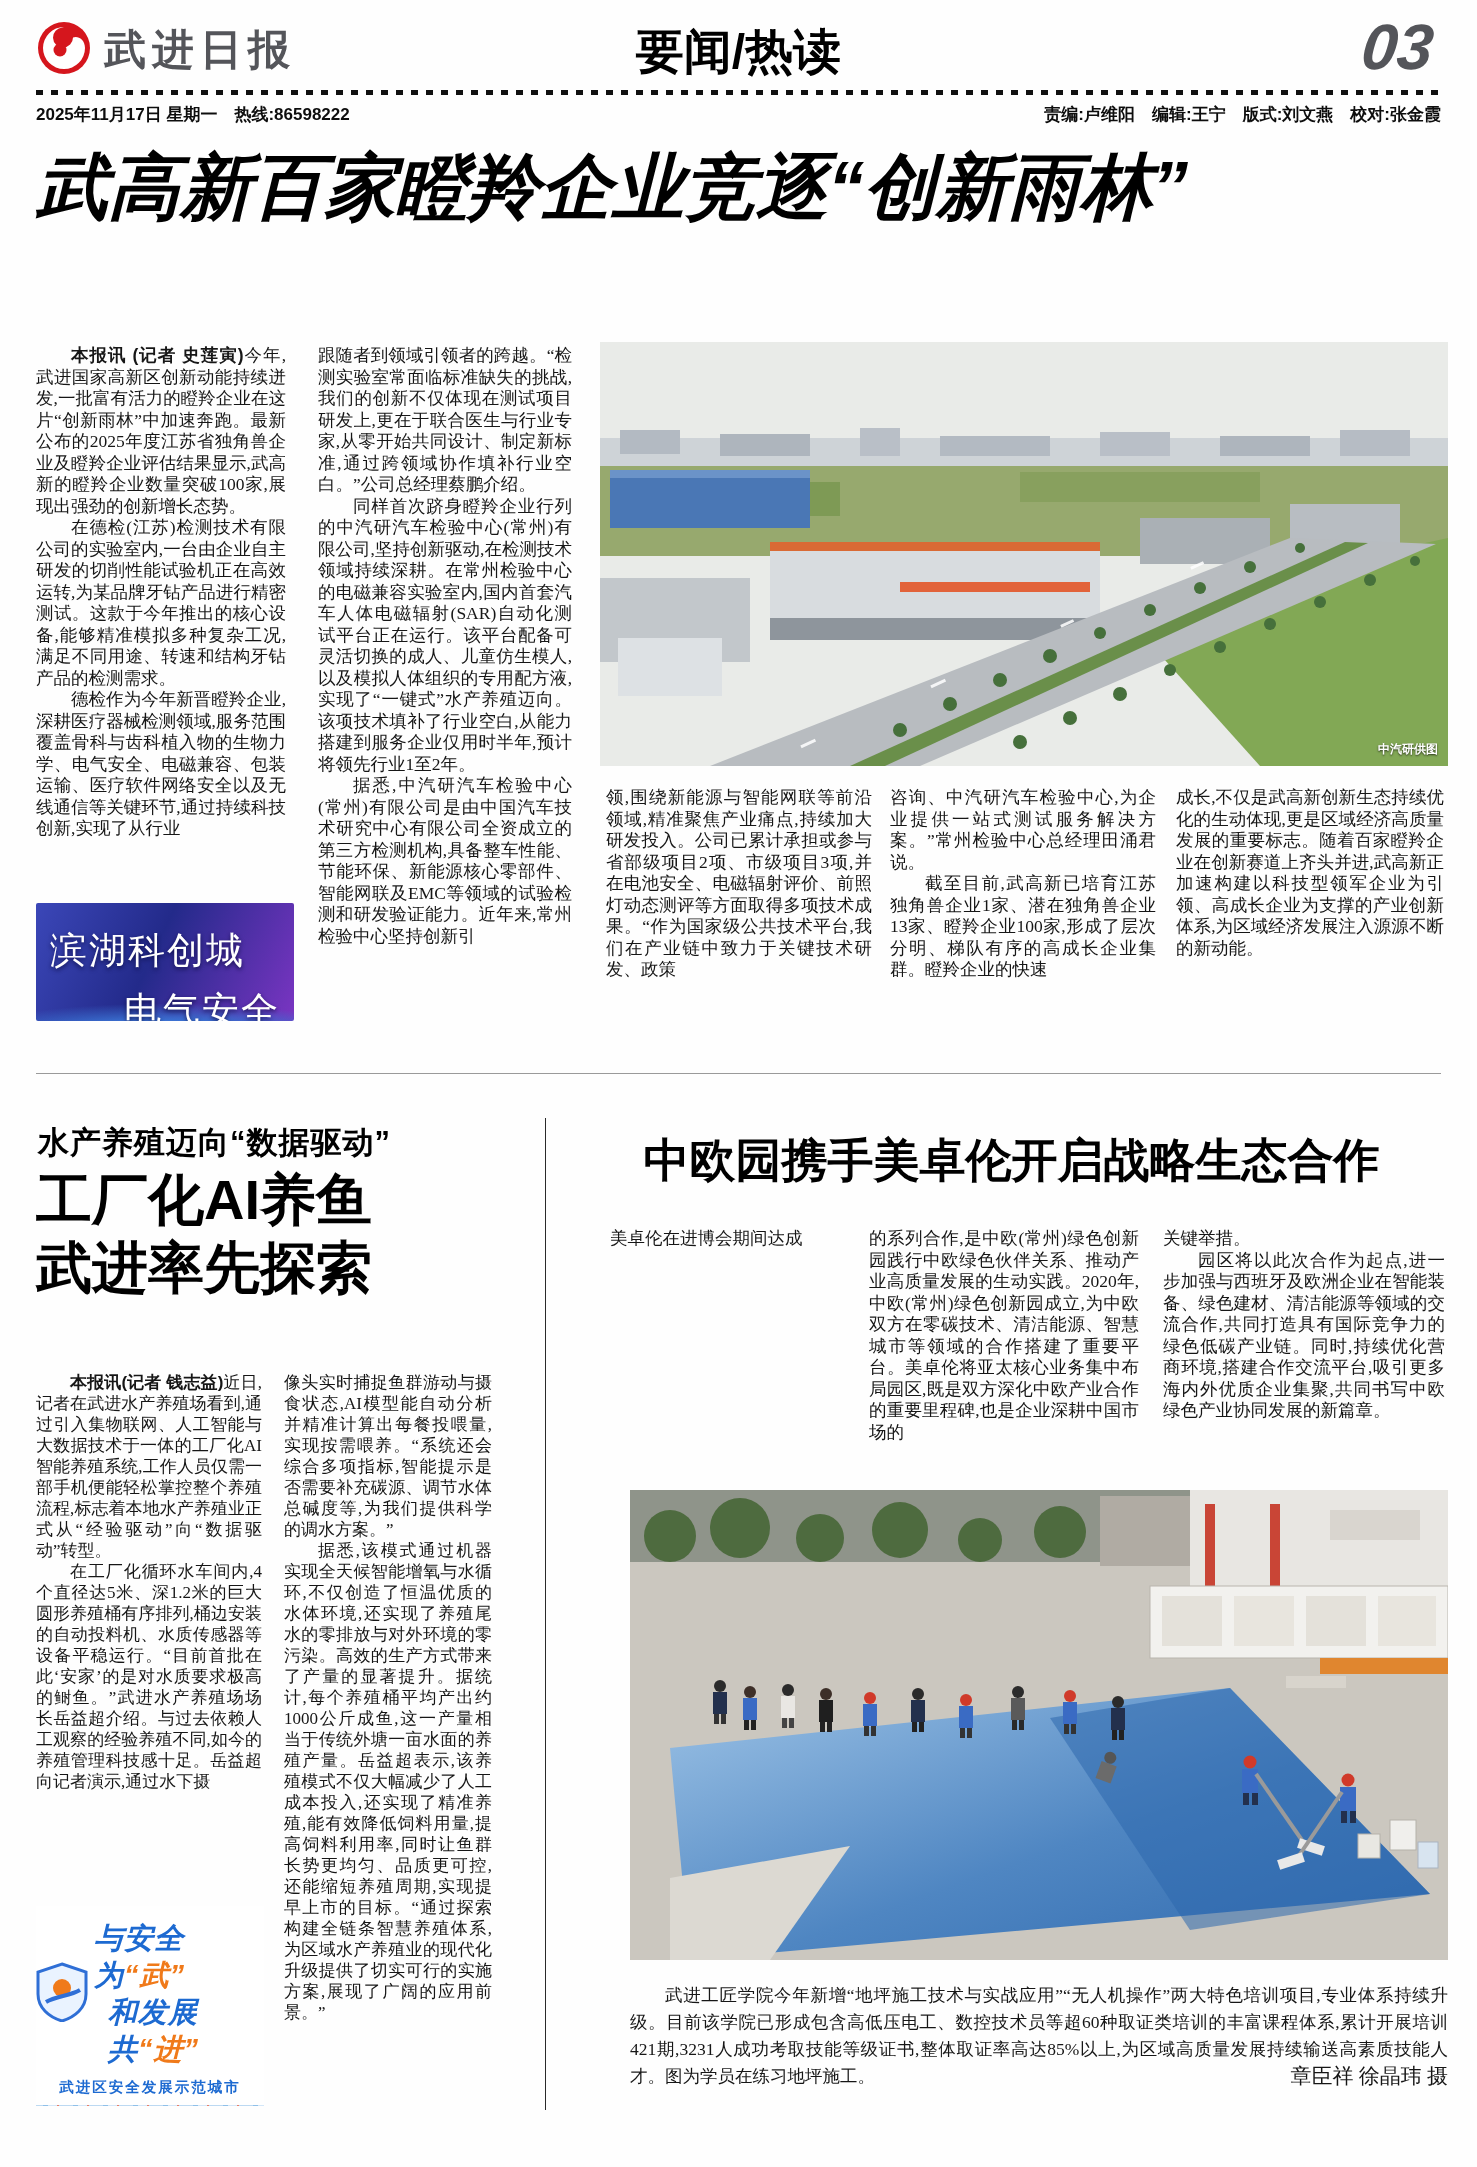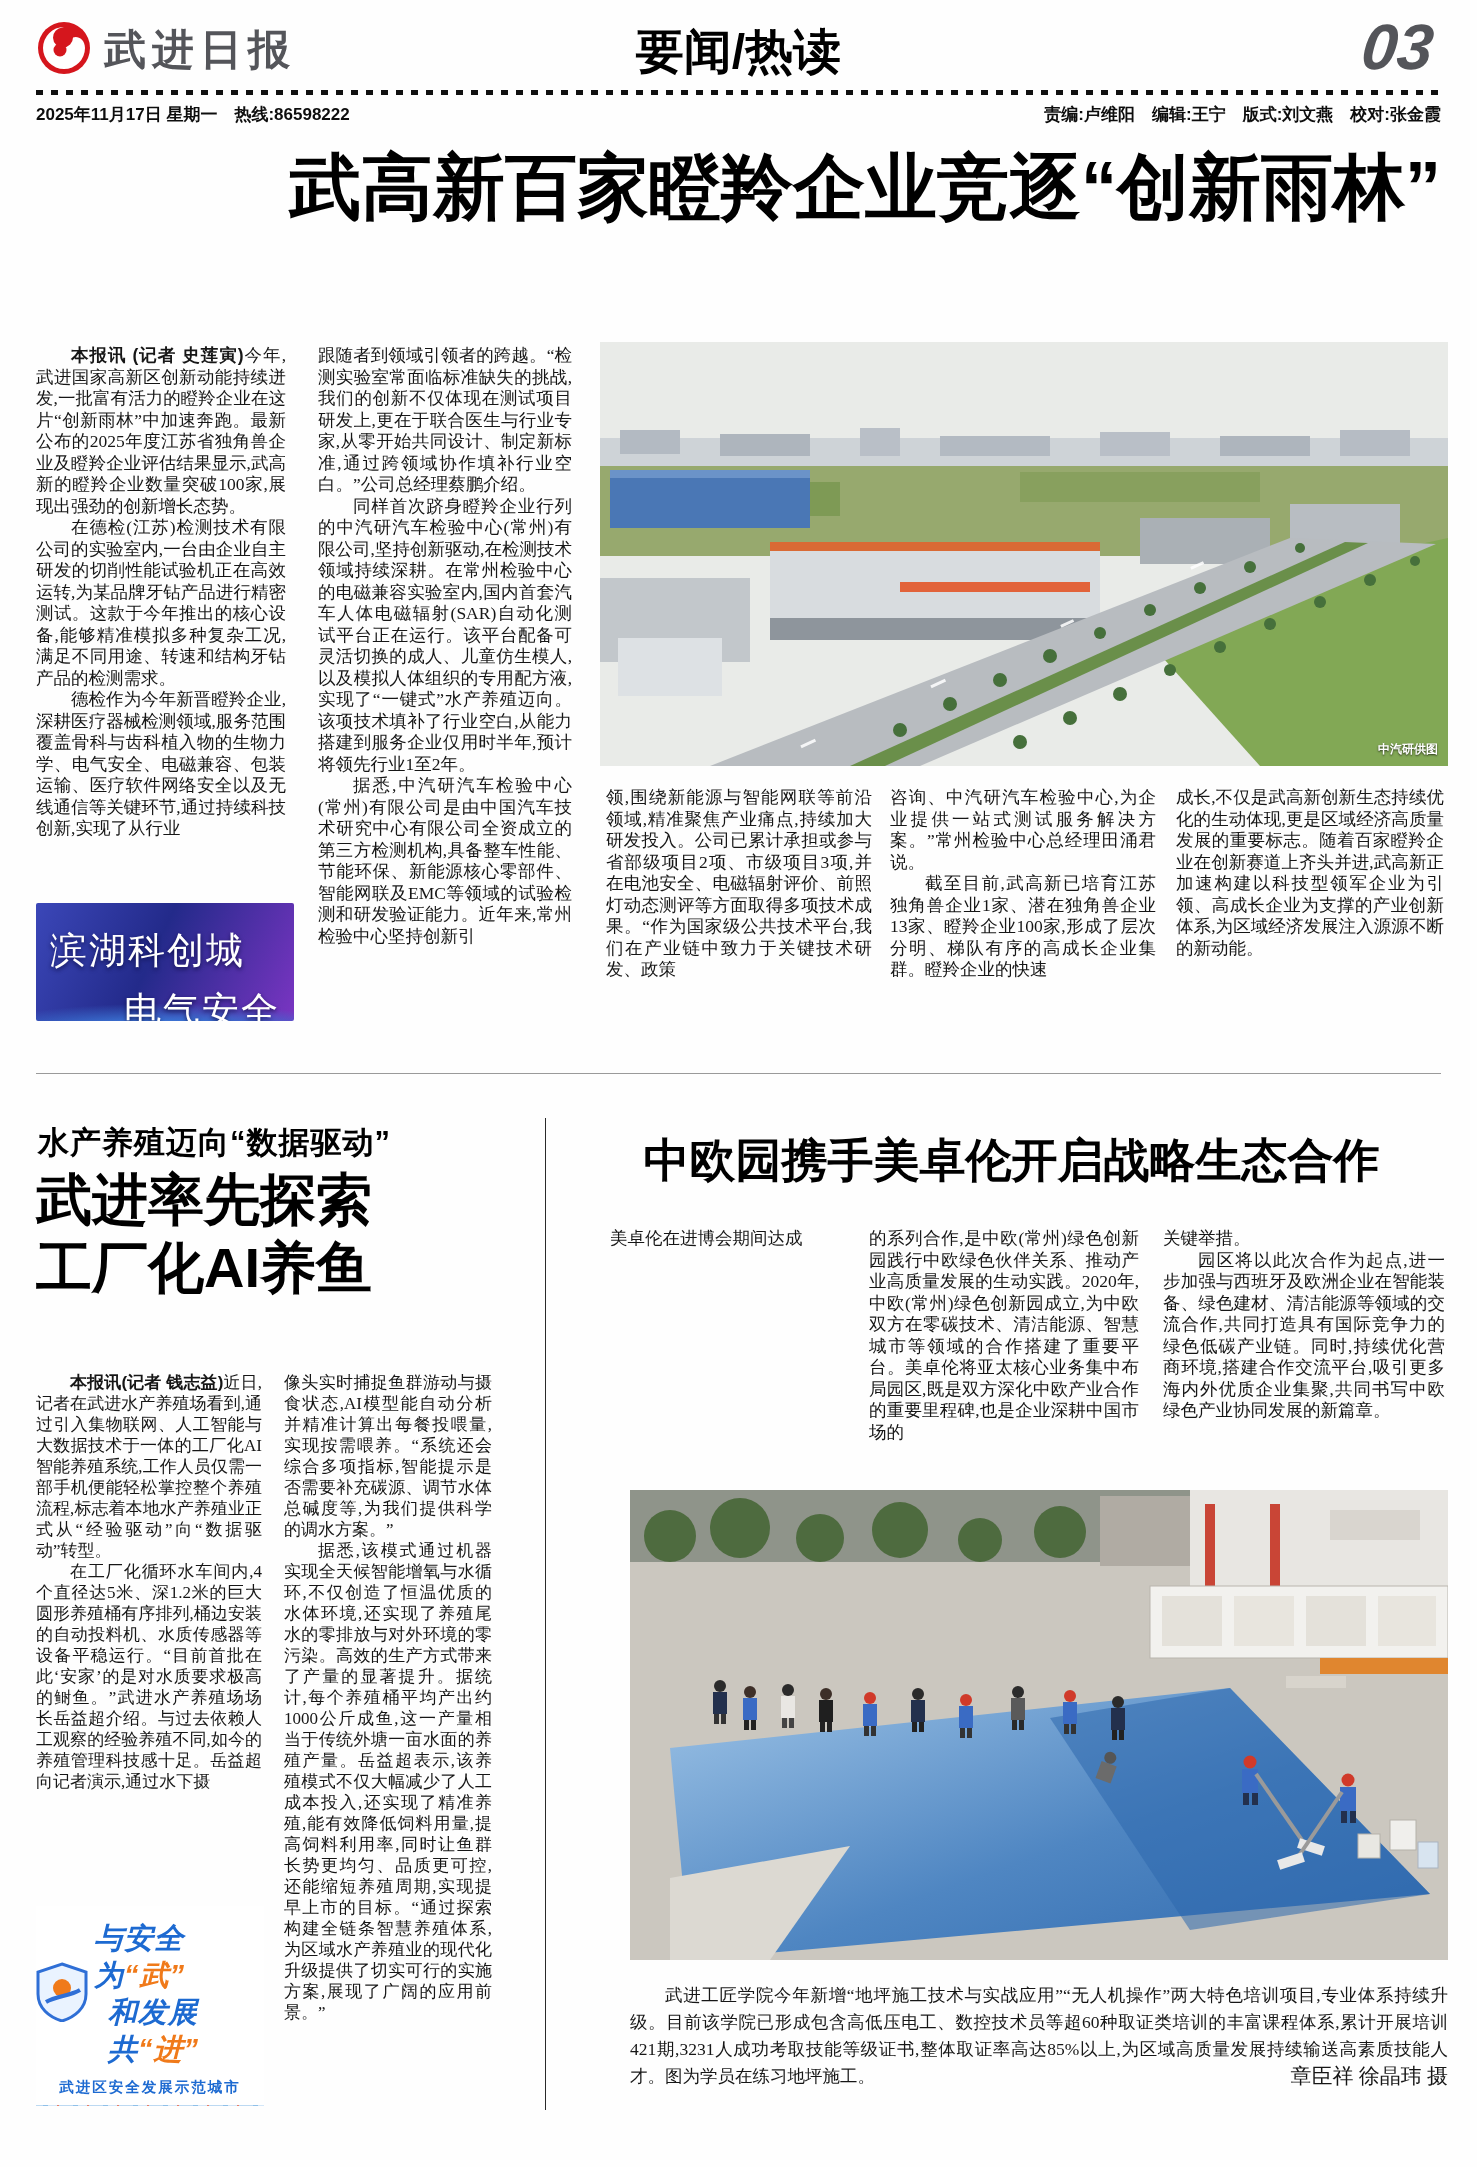--- a/index.html
+++ b/index.html
@@ -10,22 +10,22 @@
   .logo-name{font-family:"Liberation Serif","DejaVu Serif",serif;font-weight:700;font-size:42px;color:#54555a;letter-spacing:6px;}
   .section-title{position:absolute;top:20px;left:0;right:0;text-align:center;font-size:48px;color:#000;}
   .st-light{font-weight:600;}
   .st-heavy{font-weight:900;}
   .page-no{position:absolute;right:44px;top:10px;font-size:64px;font-weight:900;font-style:italic;color:#54555a;transform:skewX(-6deg);}
   .dotted{position:absolute;left:36px;right:36px;top:90px;height:5px;
           background:repeating-linear-gradient(90deg,#101010 0 7px,transparent 7px 15px);}
   .meta{position:absolute;left:36px;right:36px;top:103px;display:flex;justify-content:space-between;
         font-weight:700;font-size:17px;color:#0d0d0d;}
   
-  .headline1{position:absolute;left:36px;right:36px;top:140px;text-align:right;white-space:nowrap;
-             font-size:72px;font-weight:900;color:#000;letter-spacing:0;}
+  .headline1{position:absolute;left:36px;right:36px;top:140px;text-align:left;white-space:nowrap;
+             font-size:72px;font-weight:900;color:#000;letter-spacing:0;font-style:italic;}
   
   .col{position:absolute;text-align:justify;font-family:"Liberation Serif","DejaVu Serif",serif;
        font-size:17.5px;line-height:21.5px;color:#161616;}
   .col p{margin:0;text-indent:2em;}
   .col p.cont{text-indent:0;}
   .byline{font-weight:700;font-family:"Liberation Sans","DejaVu Sans",sans-serif;}
   .lead-p{margin:0;text-indent:2em;}
   .col-fish{font-size:17px;line-height:21px;}
   
   .photo1{position:absolute;left:600px;top:342px;width:848px;height:424px;}
@@ -178,22 +178,22 @@
   <div class="banner">
     <div class="banner-l1">滨湖科创城</div>
     <div class="banner-l2">电气安全</div>
   </div>
 
   <div class="rule2"></div>
   <div class="vrule"></div>
 
   <div class="fish-kicker">水产养殖迈向“数据驱动”</div>
   <div class="fish-headline">
+    <div>工厂化AI养鱼</div>
     <div>武进率先探索</div>
-    <div>工厂化AI养鱼</div>
   </div>
 
   <div class="col col-fish" style="left:36px;top:1372px;width:226px;">
     <p class="lead-p"><b class="byline">本报讯(记者 钱志益)</b><span>近日,记者在武进水产养殖场看到,通过引入集物联网、人工智能与大数据技术于一体的工厂化AI智能养殖系统,工作人员仅需一部手机便能轻松掌控整个养殖流程,标志着本地水产养殖业正式从“经验驱动”向“数据驱动”转型。</span></p>
   <p>在工厂化循环水车间内,4个直径达5米、深1.2米的巨大圆形养殖桶有序排列,桶边安装的自动投料机、水质传感器等设备平稳运行。“目前首批在此‘安家’的是对水质要求极高的鲥鱼。”武进水产养殖场场长岳益超介绍。与过去依赖人工观察的经验养殖不同,如今的养殖管理科技感十足。岳益超向记者演示,通过水下摄</p>
     </div>
   <div class="col col-fish" style="left:284px;top:1372px;width:208px;">
       <p class="cont">像头实时捕捉鱼群游动与摄食状态,AI模型能自动分析并精准计算出每餐投喂量,实现按需喂养。“系统还会综合多项指标,智能提示是否需要补充碳源、调节水体总碱度等,为我们提供科学的调水方案。”</p>
       <p>据悉,该模式通过机器实现全天候智能增氧与水循环,不仅创造了恒温优质的水体环境,还实现了养殖尾水的零排放与对外环境的零污染。高效的生产方式带来了产量的显著提升。据统计,每个养殖桶平均产出约1000公斤成鱼,这一产量相当于传统外塘一亩水面的养殖产量。岳益超表示,该养殖模式不仅大幅减少了人工成本投入,还实现了精准养殖,能有效降低饲料用量,提高饲料利用率,同时让鱼群长势更均匀、品质更可控,还能缩短养殖周期,实现提早上市的目标。“通过探索构建全链条智慧养殖体系,为区域水产养殖业的现代化升级提供了切实可行的实施方案,展现了广阔的应用前景。”</p>
     </div>

